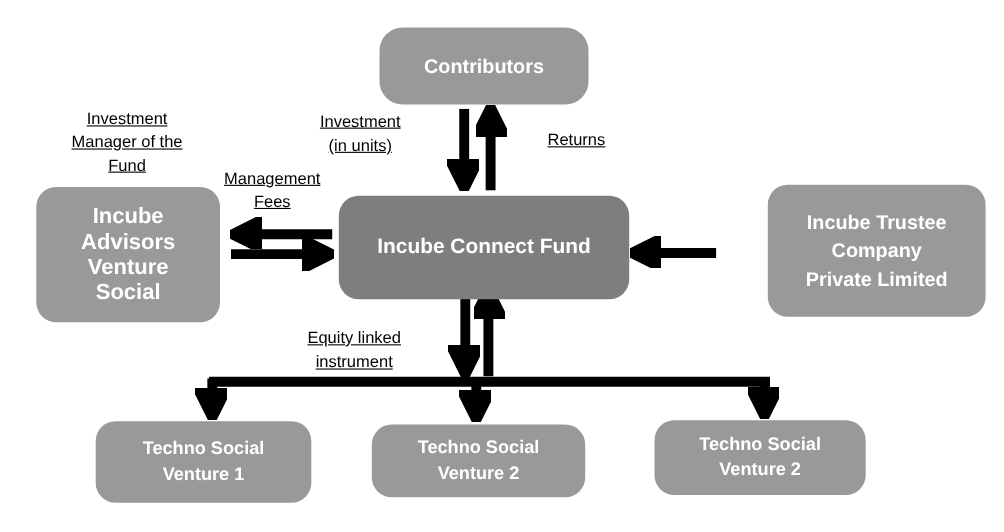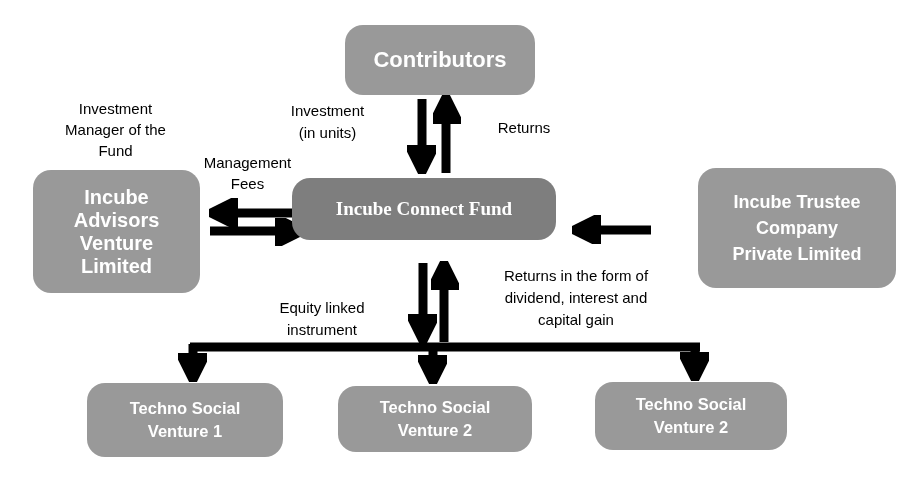--- a/index.html
+++ b/index.html
@@ -23,35 +23,36 @@
     display: flex;
     flex-direction: column;
     align-items: center;
     justify-content: center;
     text-align: center;
     font-weight: bold;
     z-index: 2;
   }
   .node.fund { background: var(--fund-fill, #7e7e7e); }
 
-  .node-contributors { left:345px; top:25px;  width:190px; height:70px;  font-size:22px; }
+  .node-contributors { left:345px; top:25px;  width:190px; height:70px;  font-size:18px;border-radius:21px; }
   .node-advisors     { left:33px;  top:170px; width:167px; height:123px; font-size:20px; line-height:23px; }
-  .node-fund         { left:292px; top:178px; width:264px; height:62px;  font-size:19px;font-family:Liberation Serif, serif; }
+  .node-fund         { left:308px; top:178px; width:264px; height:94px;  font-size:19px; }
   .node-trustee      { left:662px; top:168px; width:198px; height:120px; font-size:18px; line-height:26px;margin-left:36px; }
   .node-venture1     { left:87px;  top:383px; width:196px; height:74px;  font-size:16.5px; line-height:23px; }
   .node-venture2     { left:338px; top:386px; width:194px; height:66px;  font-size:16.5px; line-height:23px; }
   .node-venture3     { left:595px; top:382px; width:192px; height:68px;  font-size:16.5px; line-height:23px; }
 
   .flabel {
     position: absolute;
     color: var(--label-text, #000000);
     font-size: 15px;
     line-height: 21px;
     text-align: center;
     z-index: 1;
+    text-decoration: underline;
   }
   .lbl-investment-manager { left:33px;  top:98px;  width:165px; }
   .lbl-investment-units   { left:260px; top:100px; width:135px; line-height:22px; }
   .lbl-returns            { left:479px; top:117px; width:90px;  }
   .lbl-management-fees    { left:185px; top:152px; width:125px; }
   .lbl-equity-linked      { left:247px; top:277px; width:150px; line-height:22px;margin-top:20px; }
   .lbl-returns-detail     { left:478px; top:265px; width:196px; line-height:22px; }
 
   svg.arrows {
     position: absolute;
@@ -94,21 +95,21 @@
   </svg>
 
   <div class="node node-contributors">
     <div>Contributors</div>
   </div>
 
   <div class="node node-advisors">
     <div>Incube</div>
     <div>Advisors</div>
     <div>Venture</div>
-    <div>Limited</div>
+    <div>Social</div>
   </div>
 
   <div class="node fund node-fund">
     <div>Incube Connect Fund</div>
   </div>
 
   <div class="node node-trustee">
     <div>Incube Trustee</div>
     <div>Company</div>
     <div>Private Limited</div>
@@ -147,19 +148,14 @@
   <div class="flabel lbl-management-fees">
     <div>Management</div>
     <div>Fees</div>
   </div>
 
   <div class="flabel lbl-equity-linked">
     <div>Equity linked</div>
     <div>instrument</div>
   </div>
 
-  <div class="flabel lbl-returns-detail">
-    <div>Returns in the form of</div>
-    <div>dividend, interest and</div>
-    <div>capital gain</div>
-  </div>
 
 </div>
 
 </body></html>

